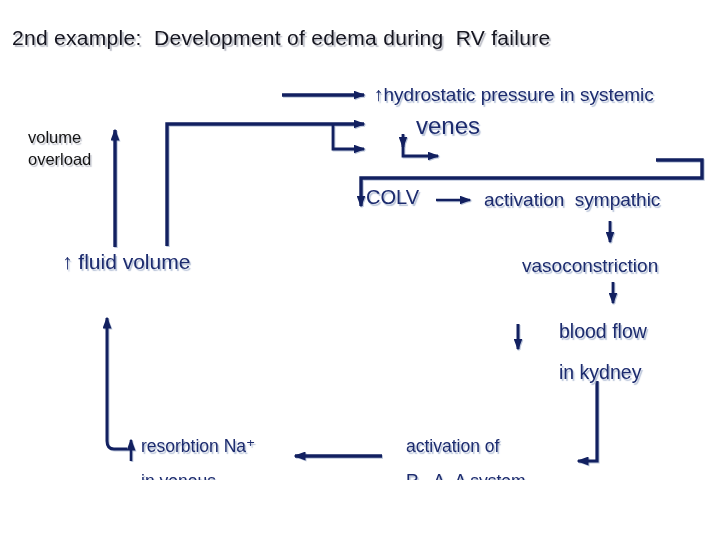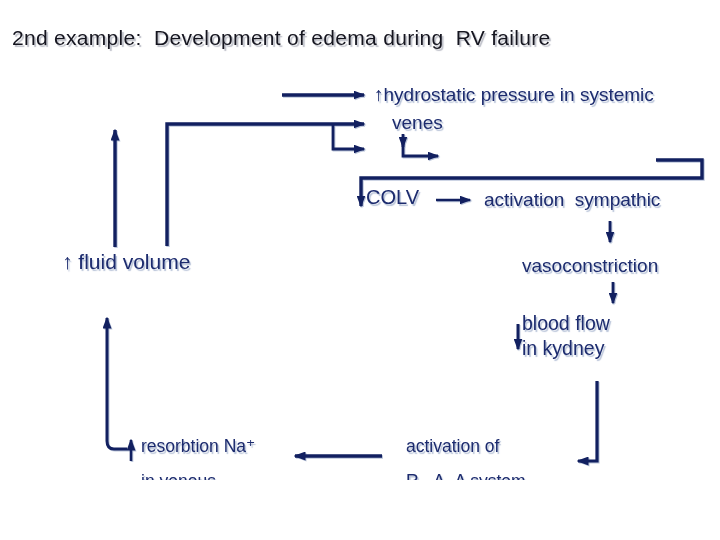--- a/index.html
+++ b/index.html
@@ -26,28 +26,28 @@
     left:12px;top:26px;
     font-size:21px;letter-spacing:0.3px;
     color:var(--title,#15151f);
     text-shadow:1.8px 1.8px 1px rgba(165,168,180,0.75);
   }
   .rv-failure{left:37px;top:83px;font-size:21px;color:var(--red,#cd4628);
     text-shadow:1.8px 1.8px 1px rgba(185,195,215,0.9);}
   .volume-overload{left:28px;top:126px;font-size:16.5px;line-height:22px;
     color:var(--black,#141414);text-shadow:1.5px 1.5px 1px rgba(170,173,185,0.7);}
   .hydro-1{left:374px;top:84px;font-size:19px;}
-  .hydro-2{left:392px;top:112px;font-size:19px;}
+  .hydro-2{left:416px;top:112px;font-size:24px;}
   .formation{left:448px;top:144px;font-size:19px;}
   .colv{left:366px;top:186px;font-size:20px;}
   .sympathic{left:484px;top:189px;font-size:19px;}
   .vaso{left:522px;top:255px;font-size:19px;}
   .fluid-1{left:62px;top:250px;font-size:21px;}
   .fluid-2{left:113px;top:284px;font-size:17.5px;}
-  .blood-flow{left:522px;top:311px;font-size:19.5px;line-height:25px;}
+  .blood-flow{left:559px;top:311px;font-size:19.5px;line-height:41px;}
   .resorbtion{left:141px;top:429px;font-size:17.5px;line-height:35px;}
   .raa{left:406px;top:429px;font-size:17.5px;line-height:35px;}
 </style>
 </head>
 <body>
 
 <div class="slide">
 
   <svg class="arrows" width="720" height="540" viewBox="0 0 720 540" fill="none" stroke="currentColor" stroke-linejoin="miter">
     <defs>
@@ -69,20 +69,22 @@
     <path d="M518,324 L518,349" stroke-width="3" marker-end="url(#ah)"></path>
     <path d="M597,381 L597,461 L578,461" stroke-width="3.2" marker-end="url(#ah)"></path>
     <path d="M382,456 L295,456" stroke-width="3.5" marker-end="url(#ah)"></path>
     <path d="M127,449 L114,449 Q107,449 107,441 L107,318" stroke-width="3" marker-end="url(#ah)"></path>
     <path d="M131,461 L131,440" stroke-width="2.6" marker-end="url(#ah)"></path>
   </svg>
 
   <div class="txt title">2nd example:  Development of edema during  RV failure</div>
 
 
+  <div class="txt volume-overload">volume
+overload</div>
 
   <div class="txt hydro-1">↑hydrostatic pressure in systemic</div>
   <div class="txt hydro-2">venes</div>
 
 
   <div class="txt colv">COLV</div>
 
   <div class="txt sympathic">activation  sympathic</div>
 
   <div class="txt vaso">vasoconstriction</div>

